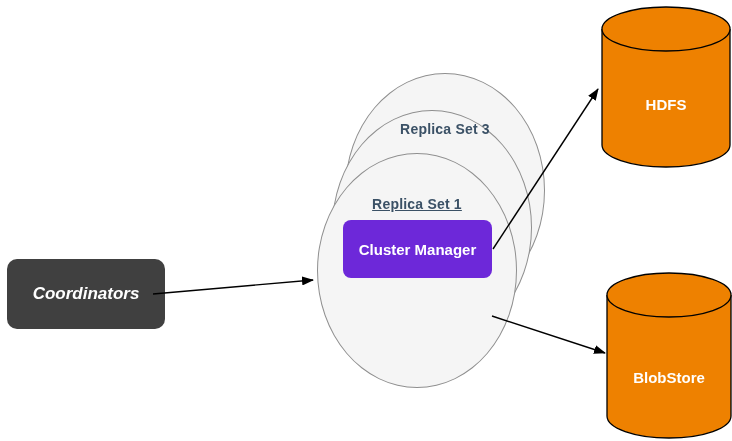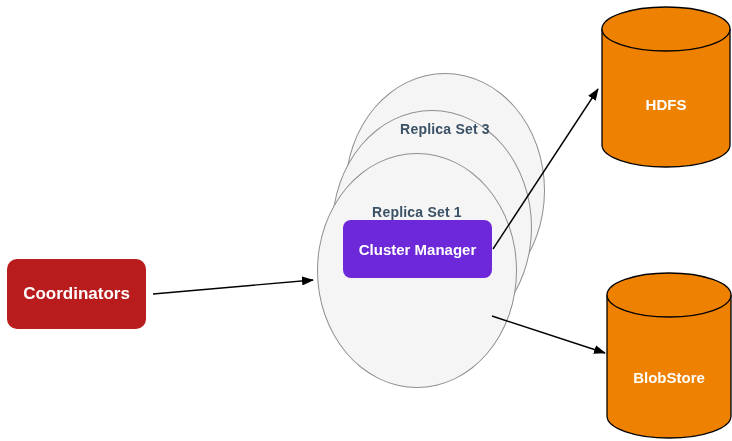--- a/index.html
+++ b/index.html
@@ -13,28 +13,28 @@
   }
   #ellipse-back{left:345px;top:73px;z-index:1;}
   #ellipse-mid{left:332px;top:110px;z-index:2;}
   #ellipse-front{left:317px;top:153px;z-index:3;}
   .rs-label{
     position:absolute;width:200px;text-align:center;z-index:4;
     color:#3b5166;font-size:14px;font-weight:bold;letter-spacing:0.2px;
   }
   #rs3-label{left:345px;top:89px;margin-top:32px;}
   #rs2-label{left:332px;top:126px;}
-  #rs1-label{left:317px;top:204px;}
+  #rs1-label{left:317px;top:196px;text-decoration:underline;}
   .node{
     position:absolute;z-index:5;color:#ffffff;font-weight:bold;text-align:center;
     display:flex;align-items:center;justify-content:center;box-sizing:border-box;
   }
   #coordinators{
-    left:7px;top:259px;width:139px;height:70px;background:#b91c1c;
-    border-radius:10px;font-size:17px;
+    left:7px;top:259px;width:158px;height:70px;background:#404040;
+    border-radius:10px;font-size:17px;font-style:italic;
   }
   #cluster-manager{
     left:343px;top:220px;width:149px;height:58px;background:#6d28d9;
     border-radius:8px;font-size:15px;
   }
   #backend-servers{
     left:342px;top:291px;width:150px;height:59px;background:#18a2a0;
     border-radius:8px;font-size:15px;line-height:1.25;white-space:pre-line;
   }
   #overlay{position:absolute;left:0;top:0;z-index:10;pointer-events:none;}

